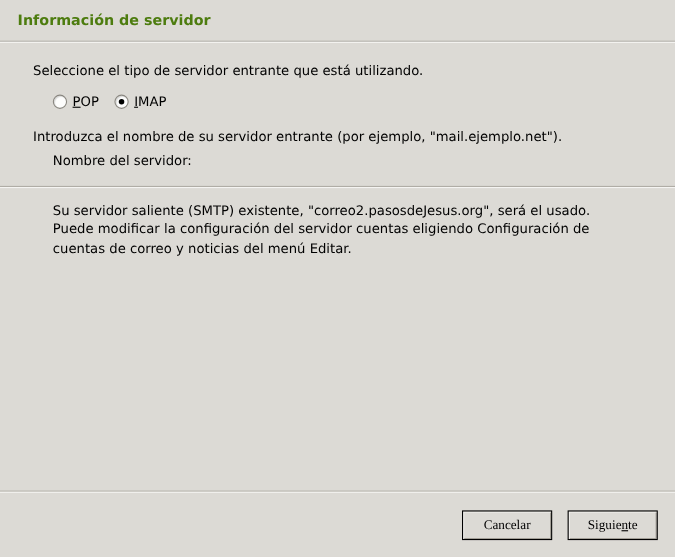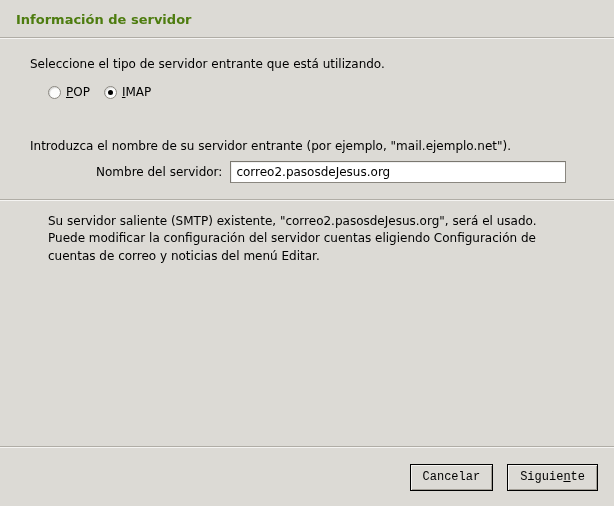--- a/index.html
+++ b/index.html
@@ -33,21 +33,21 @@
   padding: 18px 48px 0 30px;
 }
 .intro {
   margin: 0 0 14px 0;
 }
 .radio-row {
   display: flex;
   align-items: center;
   gap: 14px;
   padding-left: 18px;
-  margin-bottom: 40px;
+  margin-bottom: 18px;
 }
 .radio-wrap {
   display: inline-flex;
   align-items: center;
   gap: 5px;
   cursor: pointer;
 }
 .radio {
   width: 13px;
   height: 13px;
@@ -74,21 +74,20 @@
 }
 .field-row {
   display: flex;
   align-items: center;
   gap: 8px;
   padding-left: 18px;
   margin-bottom: 16px;
 }
 .field-label {
   white-space: nowrap;
-  margin-left: 48px;
 }
 .text-input {
   flex: 1;
   height: 22px;
   border: 1px solid #8a8780;
   border-top-color: #7a776f;
   border-left-color: #7a776f;
   background: #fff;
   padding: 2px 5px;
   font-family: inherit;
@@ -120,21 +119,21 @@
   justify-content: flex-end;
   gap: 14px;
   padding: 0 16px;
 }
 .btn {
   min-width: 82px;
   height: 27px;
   background: #dcdad5;
   border: 1px solid #000;
   box-shadow: inset 1px 1px 0 #f5f4f2, inset -1px -1px 0 #a39f97;
-  font-family: Liberation Mono, monospace;
+  font-family: Liberation Serif, serif;
   font-size: 12px;
   color: #000;
   cursor: pointer;
   padding: 0 12px;
 }
 </style>
 </head>
 <body>
 
 <div class="header">
@@ -153,21 +152,20 @@
     <label class="radio-wrap">
       <span class="radio checked"></span>
       <span><span class="underline-first">I</span><span>MAP</span></span>
     </label>
   </div>
 
   <p class="label-row">Introduzca el nombre de su servidor entrante (por ejemplo, "mail.ejemplo.net").</p>
 
   <div class="field-row">
     <span class="field-label">Nombre del servidor:</span>
-    <input type="text" class="text-input" value="correo2.pasosdeJesus.org" style="">
   </div>
 </div>
 
 <div class="hr"></div>
 
 <div class="smtp-note">Su servidor saliente (SMTP) existente, "correo2.pasosdeJesus.org", será el usado. Puede modificar la configuración del servidor cuentas eligiendo Configuración de cuentas de correo y noticias del menú Editar.</div>
 
 <div class="footer-sep"></div>
 <div class="footer">
   <button class="btn">Cancelar</button>

